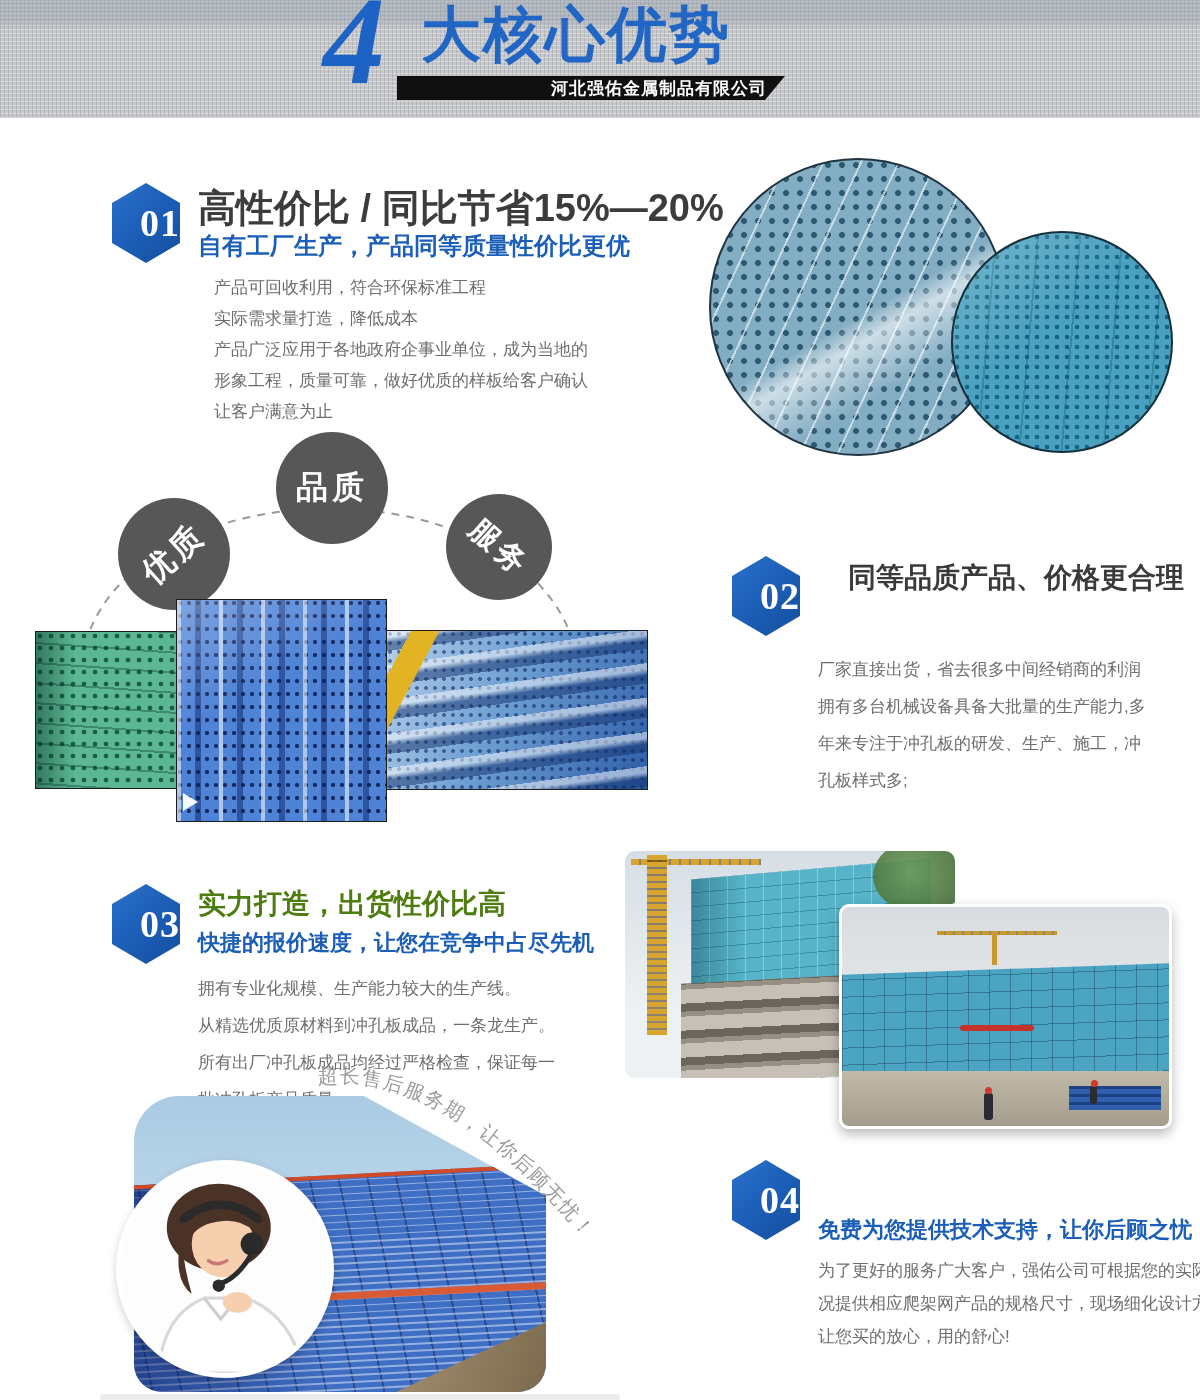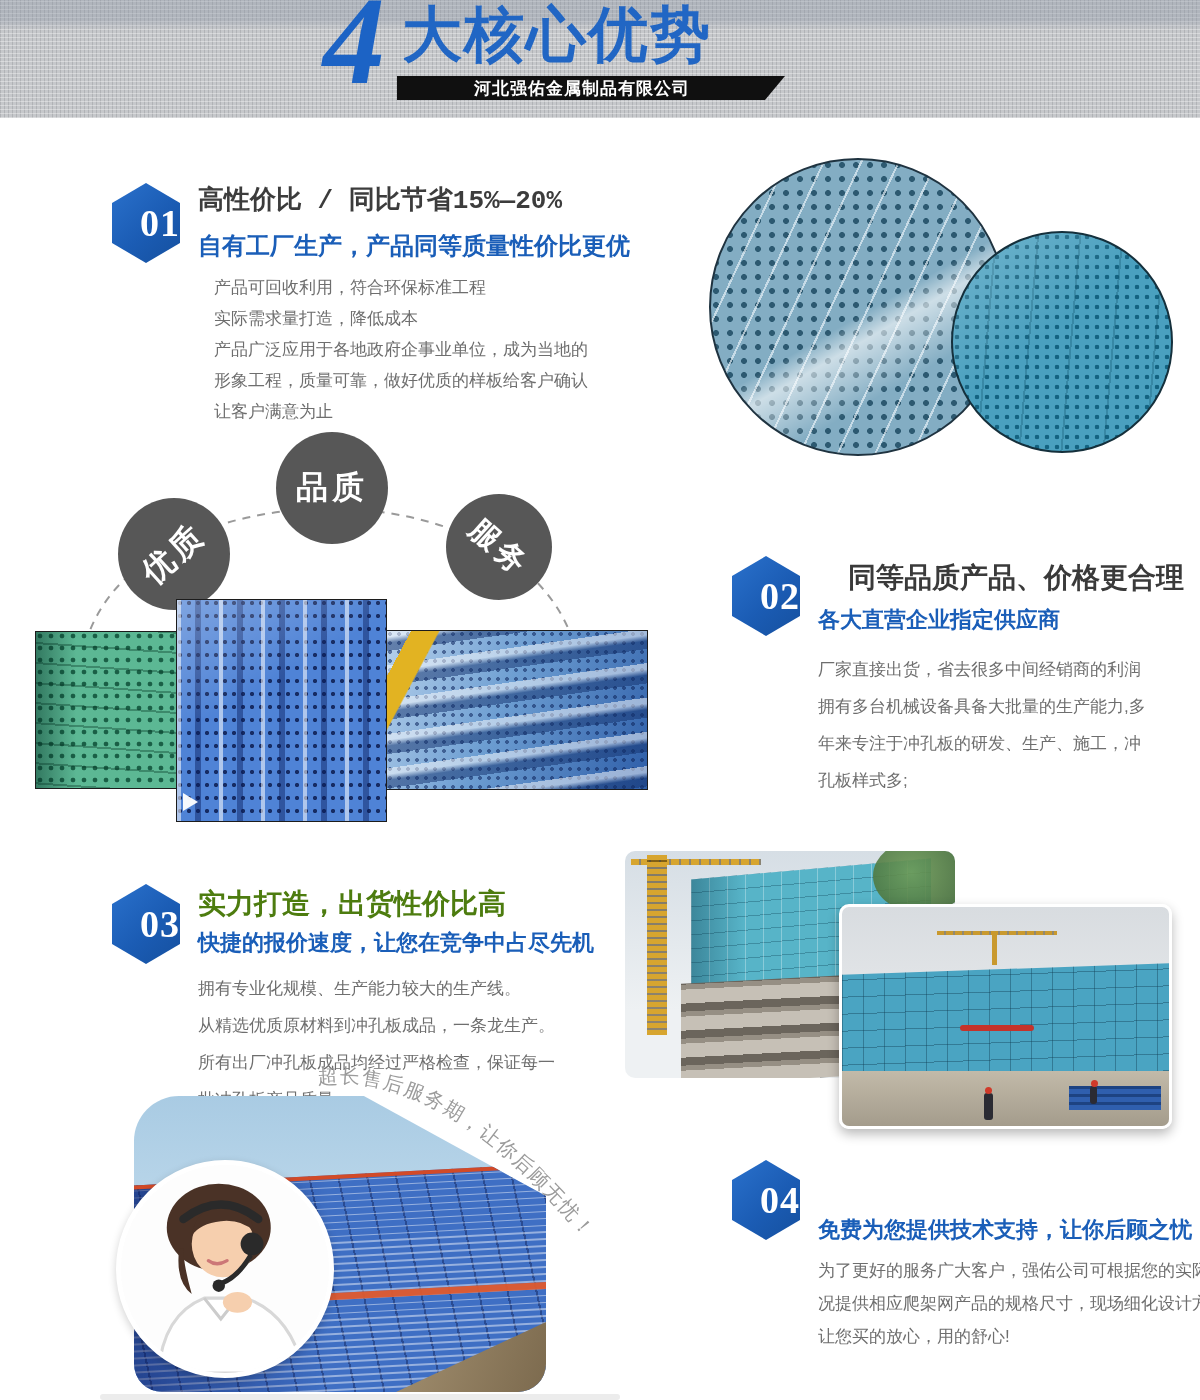--- a/index.html
+++ b/index.html
@@ -17,51 +17,51 @@
       linear-gradient(180deg, rgba(140,150,165,.38) 0px, rgba(140,150,165,.38) 20px, rgba(140,150,165,0) 30px),
       repeating-linear-gradient(0deg, rgba(255,255,255,.35) 0 1px, rgba(0,0,0,0) 1px 4px),
       repeating-linear-gradient(90deg, rgba(100,102,108,.22) 0 1px, rgba(0,0,0,0) 1px 4px);
   }
   .big-num {
     position:absolute; left:323px; top:-20px; font-family:"Liberation Serif", serif;
     font-size:124px; font-weight:bold; font-style:italic; color:#1c63c5; line-height:1;
   }
   .header-title {
     position:absolute; left:402px; top:2px; font-family:"Liberation Serif", serif;
-    font-size:60px; font-weight:bold; color:#2166c4; letter-spacing:2px; white-space:nowrap; line-height:1.1;
+    font-size:60px; font-weight:bold; color:#2166c4; letter-spacing:2px; white-space:nowrap; line-height:1.1;padding-left:19px;
   }
   .header-tagline {
     position:absolute; left:660px; top:36px; font-family:"Liberation Serif", serif;
     font-size:29px; font-weight:bold; color:#ffffff; white-space:nowrap;
     text-shadow:1px 2px 3px rgba(0,0,0,.4);
   }
   .company-banner {
     position:absolute; left:397px; top:76px; width:388px; height:24px; background:#101010;
     clip-path:polygon(0 0, 100% 0, calc(100% - 20px) 100%, 0 100%);
-    display:flex; align-items:center; justify-content:center;
+    display:flex; align-items:center; justify-content:flex-end;
   }
   .company-banner span {
     color:#fff; font-size:17px; font-weight:bold; letter-spacing:1px; padding-right:18px; white-space:nowrap;
   }
 
   
   .adv { position:absolute; }
   .hex {
     position:absolute; left:0; top:0; width:68px; height:80px;
     background:linear-gradient(135deg,#2a71cc 0%, #1b5cb4 55%, #15509f 100%);
     clip-path:polygon(50% 0%, 100% 25%, 100% 75%, 50% 100%, 0% 75%, 0% 25%);
     display:flex; align-items:center; justify-content:flex-end;
   }
   .hexnum { font-family:"Liberation Serif", serif; font-size:38px; font-weight:bold; color:#fff; letter-spacing:1px; }
   .adv .title { position:absolute; left:86px; white-space:nowrap; color:#3c3c3c; line-height:1.15; }
   .adv .subtitle { position:absolute; left:86px; white-space:nowrap; font-family:"Liberation Serif", serif; font-weight:bold; color:#1a5eb8; }
   .adv .body { position:absolute; left:86px; font-size:17px; color:#6e6e6e; white-space:pre-line; }
 
   .s1 { left:112px; top:183px; width:560px; height:250px; }
-  .s1 .title { top:4px;  font-size:26px; font-weight:bold;font-family:Liberation Mono, monospace; }
+  .s1 .title { top:4px;  font-size:38px; font-weight:bold; }
   .s1 .subtitle { top:47px; font-size:24px; }
   .s1 .body { top:89px; line-height:31px; width:470px;margin-left:16px; }
 
   .s2 { left:732px; top:556px; width:450px; height:240px; }
   .s2 .title { top:6px; font-family:"Liberation Serif", serif; font-size:28px; font-weight:bold; color:#3a3a3a;margin-left:30px; }
   .s2 .subtitle { top:49px; font-size:22px; }
   .s2 .body { top:95px; line-height:37px; width:400px; }
 
   .s3 { left:112px; top:884px; width:520px; height:220px; }
   .s3 .title { top:4px; font-family:"Liberation Serif", serif; font-size:28px; font-weight:bold; color:#4d7c0f; }
@@ -268,21 +268,20 @@
 产品广泛应用于各地政府企事业单位，成为当地的
 形象工程，质量可靠，做好优质的样板给客户确认
 让客户满意为止</p>
   </section>
 
   <section class="adv s2">
     <div class="hex">
       <span class="hexnum">02</span>
     </div>
     <h2 class="title">同等品质产品、价格更合理</h2>
-    <h3 class="subtitle">各大直营企业指定供应商</h3>
     <p class="body">厂家直接出货，省去很多中间经销商的利润
 拥有多台机械设备具备大批量的生产能力,多
 年来专注于冲孔板的研发、生产、施工，冲
 孔板样式多;</p>
   </section>
 
   <section class="adv s3">
     <div class="hex">
       <span class="hexnum">03</span>
     </div>

